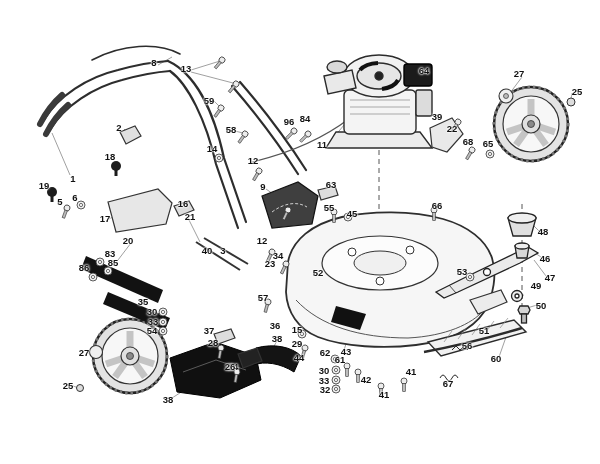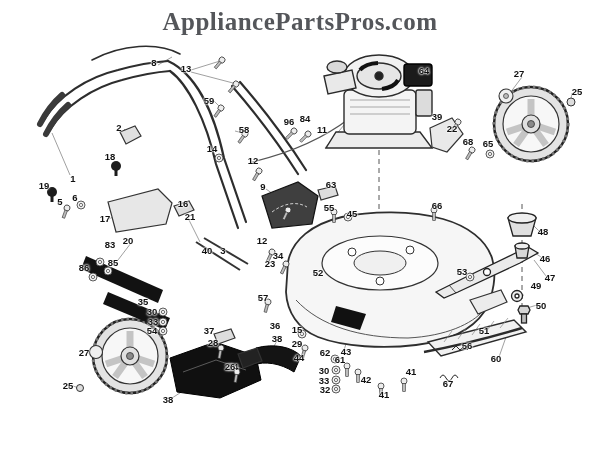--- a/index.html
+++ b/index.html
@@ -15,21 +15,20 @@
   .labels{position:absolute;inset:0;pointer-events:none;}
   .part-num{position:absolute;transform:translate(-50%,-50%);
         font:700 9.5px "Liberation Sans",sans-serif;color:#111;
         text-shadow:0 0 2px #fff,0 0 2px #fff,0 0 3px #fff;white-space:nowrap;}
 </style>
 </head>
 <body>
 
 <div class="page">
 
-  <div class="site-title">AppliancePartsPros.com</div>
 
   <div class="diagram">
     <svg width="600" height="464" viewBox="0 0 600 464">
       <defs>
         <g id="bolt">
           <circle r="3" fill="#ededed" stroke="#333" stroke-width="0.8"></circle>
           <rect x="-1.3" y="2.5" width="2.6" height="8" fill="#bdbdbd" stroke="#333" stroke-width="0.6"></rect>
         </g>
         <g id="washer">
           <circle r="4" fill="#f0f0f0" stroke="#333" stroke-width="0.8"></circle>
@@ -258,26 +257,26 @@
     </svg>
 
     <div class="labels">
         <span class="part-num" style="left: 154px; top: 62px;">8</span>
         <span class="part-num" style="left: 186px; top: 68px;">13</span>
         <span class="part-num" style="left: 424px; top: 70px;">64</span>
         <span class="part-num" style="left: 519px; top: 73px;">27</span>
         <span class="part-num" style="left: 577px; top: 91px;">25</span>
         <span class="part-num" style="left: 209px; top: 100px;">59</span>
         <span class="part-num" style="left: 119px; top: 127px;">2</span>
-        <span class="part-num" style="left: 244px; top: 129px;">58</span>
+        <span class="part-num" style="left: 231px; top: 129px;">58</span>
         <span class="part-num" style="left: 289px; top: 121px;">96</span>
         <span class="part-num" style="left: 305px; top: 118px;">84</span>
         <span class="part-num" style="left: 437px; top: 116px;">39</span>
         <span class="part-num" style="left: 452px; top: 128px;">22</span>
-        <span class="part-num" style="left: 322px; top: 129px; text-align: center;">11</span>
+        <span class="part-num" style="left: 322px; top: 144px; text-align: center;">11</span>
         <span class="part-num" style="left: 468px; top: 141px;">68</span>
         <span class="part-num" style="left: 488px; top: 143px;">65</span>
         <span class="part-num" style="left: 212px; top: 148px;">14</span>
         <span class="part-num" style="left: 110px; top: 156px;">18</span>
         <span class="part-num" style="left: 253px; top: 160px;">12</span>
         <span class="part-num" style="left: 73px; top: 178px;">1</span>
         <span class="part-num" style="left: 44px; top: 185px;">19</span>
         <span class="part-num" style="left: 263px; top: 186px;">9</span>
         <span class="part-num" style="left: 331px; top: 184px;">63</span>
         <span class="part-num" style="left: 60px; top: 201px;">5</span>
@@ -285,21 +284,21 @@
         <span class="part-num" style="left: 183px; top: 203px;">16</span>
         <span class="part-num" style="left: 437px; top: 205px;">66</span>
         <span class="part-num" style="left: 329px; top: 207px;">55</span>
         <span class="part-num" style="left: 352px; top: 213px;">45</span>
         <span class="part-num" style="left: 105px; top: 218px;">17</span>
         <span class="part-num" style="left: 184px; top: 216px; padding-left: 12px;">21</span>
         <span class="part-num" style="left: 128px; top: 240px;">20</span>
         <span class="part-num" style="left: 262px; top: 240px;">12</span>
         <span class="part-num" style="left: 207px; top: 250px;">40</span>
         <span class="part-num" style="left: 223px; top: 250px;">3</span>
-        <span class="part-num" style="left: 104px; top: 244px; padding-left: 12px;">83</span>
+        <span class="part-num" style="left: 104px; top: 253px; padding-left: 12px;">83</span>
         <span class="part-num" style="left: 278px; top: 255px;">34</span>
         <span class="part-num" style="left: 113px; top: 262px;">85</span>
         <span class="part-num" style="left: 84px; top: 267px;">86</span>
         <span class="part-num" style="left: 231px; top: 263px; margin-left: 39px;">23</span>
         <span class="part-num" style="left: 543px; top: 231px;">48</span>
         <span class="part-num" style="left: 545px; top: 258px;">46</span>
         <span class="part-num" style="left: 318px; top: 272px;">52</span>
         <span class="part-num" style="left: 462px; top: 271px;">53</span>
         <span class="part-num" style="left: 550px; top: 277px;">47</span>
         <span class="part-num" style="left: 527px; top: 285px; padding-left: 18px;">49</span>

